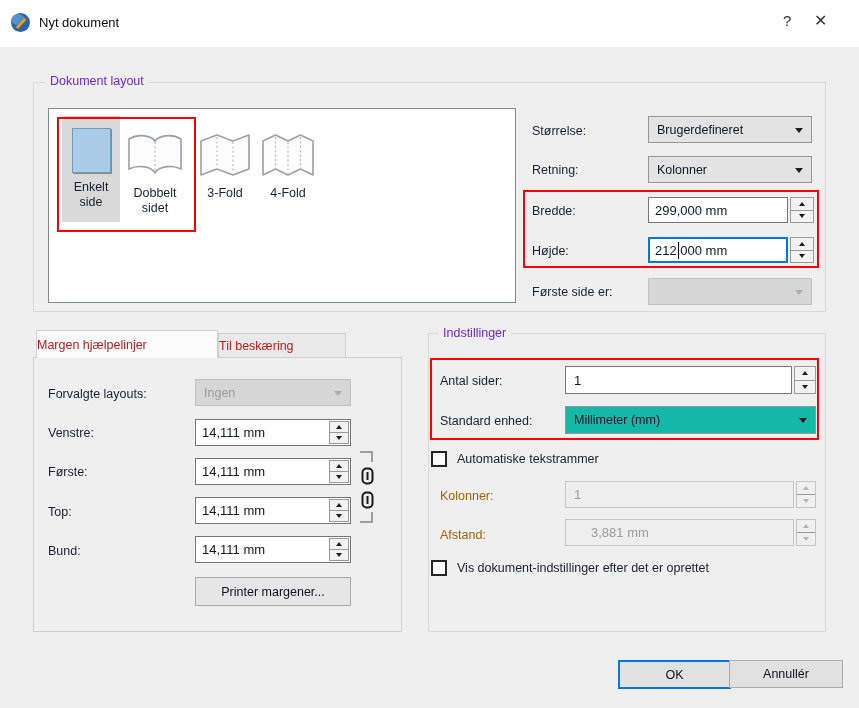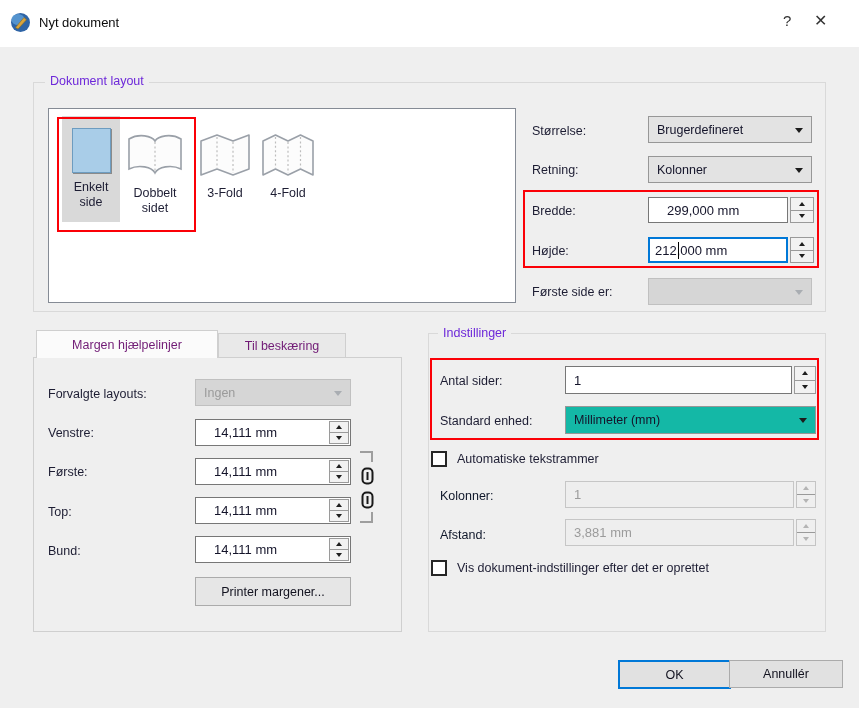--- a/index.html
+++ b/index.html
@@ -4,29 +4,29 @@
 <style>
   *{box-sizing:border-box;margin:0;padding:0}
   html,body{background:#fff}
   #canvas{position:relative;width:859px;height:708px;background:#efefef;
           font-family:"Liberation Sans",sans-serif;overflow:hidden}
   .titlebar{position:absolute;left:0;top:0;width:859px;height:47px;background:#ffffff}
   .wtitle{position:absolute;font-size:13px;color:#0c0c0c;white-space:nowrap}
   .sysbtn{position:absolute;font-size:15px;color:#333;background:none;border:none;
           font-family:"Liberation Sans",sans-serif;cursor:default}
   .lbl{position:absolute;font-size:12.5px;color:#1d1d33;white-space:nowrap}
-  .lbl.dis{color:#0f172a}
+  .lbl.dis{color:#a16207}
   .group{position:absolute;border:1px solid #d9d9d9}
   .glabel{position:absolute;font-size:12.5px;color:#6d28d9;background:#efefef;padding:0 5px;white-space:nowrap}
   .listbox{position:absolute;background:#ffffff;border:1px solid #858b95}
   .litem{position:absolute;display:flex;flex-direction:column;align-items:center;
          font-size:12.5px;color:#1d1d33;text-align:center;line-height:1.2;padding-top:5px}
   .iconw{height:52px;display:flex;align-items:flex-end;justify-content:center;margin-bottom:7px}
   .tbox{position:absolute;background:#fff;border:1px solid #777;font-size:13px;color:#14142a;
-        display:flex;align-items:center;padding-left:18px;white-space:nowrap}
+        display:flex;align-items:center;padding-left:6px;white-space:nowrap}
   .tbox.focus{border:2px solid #0078d7;padding-left:5px}
   .tbox.dis{background:#eeeeee;border-color:#c6c6c6;color:#9b9b9b}
   .combo{position:absolute;background:#e3e3e3;border:1px solid #979797;font-size:12.5px;color:#14142a;
          display:flex;align-items:center;padding:0 8px;white-space:nowrap}
   .combo.dis{background:#d6d6d6;border-color:#c0c0c0;color:#9b9b9b}
   .carrow{position:absolute;right:8px;top:50%;margin-top:-2px;width:0;height:0;
           border-left:4.5px solid transparent;border-right:4.5px solid transparent;border-top:5px solid #1c1c1c}
   .combo.dis .carrow{border-top-color:#a9adb2}
   .spin{position:absolute;border:1px solid #9a9a9a;background:#f2f2f2;display:flex;flex-direction:column}
   .spin>div{flex:1;display:flex;align-items:center;justify-content:center}
@@ -34,22 +34,22 @@
   .spin.dis{border-color:#c4c4c4;background:#efefef}
   .tu{width:0;height:0;border-left:3.5px solid transparent;border-right:3.5px solid transparent;border-bottom:4.5px solid #1e1e1e}
   .td{width:0;height:0;border-left:3.5px solid transparent;border-right:3.5px solid transparent;border-top:4.5px solid #1e1e1e}
   .spin.dis .tu{border-bottom-color:#b4b4b4}
   .spin.dis .td{border-top-color:#b4b4b4}
   .cb{position:absolute;width:16px;height:16px;background:#fff;border:2px solid #262626}
   .annot{position:absolute;border:2px solid #fb0007;z-index:9}
   .btn{position:absolute;display:flex;align-items:center;justify-content:center;background:#e1e1e1;
        border:1px solid #ababab;font-size:12.5px;color:#12121f}
   .btn.default{border:2px solid #0078d7}
-  .tab{position:absolute;display:flex;align-items:center;justify-content:center;font-size:12.5px;
-       color:#701a75;border:1px solid #cfcfcf;border-bottom:none}
+  .tab{position:absolute;display:flex;align-items:center;justify-content:flex-start;font-size:12.5px;
+       color:#b91c1c;border:1px solid #cfcfcf;border-bottom:none}
   .panel{position:absolute;border:1px solid #cfcfcf}
   .caret{position:absolute;width:1px;height:17px;background:#000;top:3px}
   .bracket{position:absolute;width:13px;height:11px}
   .bracket.t{border-top:2px solid #9e9e9e;border-right:2px solid #9e9e9e}
   .bracket.b{border-bottom:2px solid #9e9e9e;border-right:2px solid #9e9e9e}
 </style>
 </head>
 <body>
 
 <div id="canvas">
@@ -280,21 +280,21 @@
   <div class="spin dis" style="left:796px;top:481px;width:20px;height:27px">
     <div>
         <span class="tu"></span>
       </div>
     <div>
         <span class="td"></span>
       </div>
   </div>
 
   <span class="lbl dis" style="left:440px;top:528px">Afstand:</span>
-  <div class="tbox dis" style="left:565px;top:519px;width:229px;height:27px;padding-left:8px">
+  <div class="tbox dis" style="left:565px;top:519px;width:229px;height:27px;padding-left:25px">
     <span>3,881 mm</span>
   </div>
   <div class="spin dis" style="left:796px;top:519px;width:20px;height:27px">
     <div>
         <span class="tu"></span>
       </div>
     <div>
         <span class="td"></span>
       </div>
   </div>

